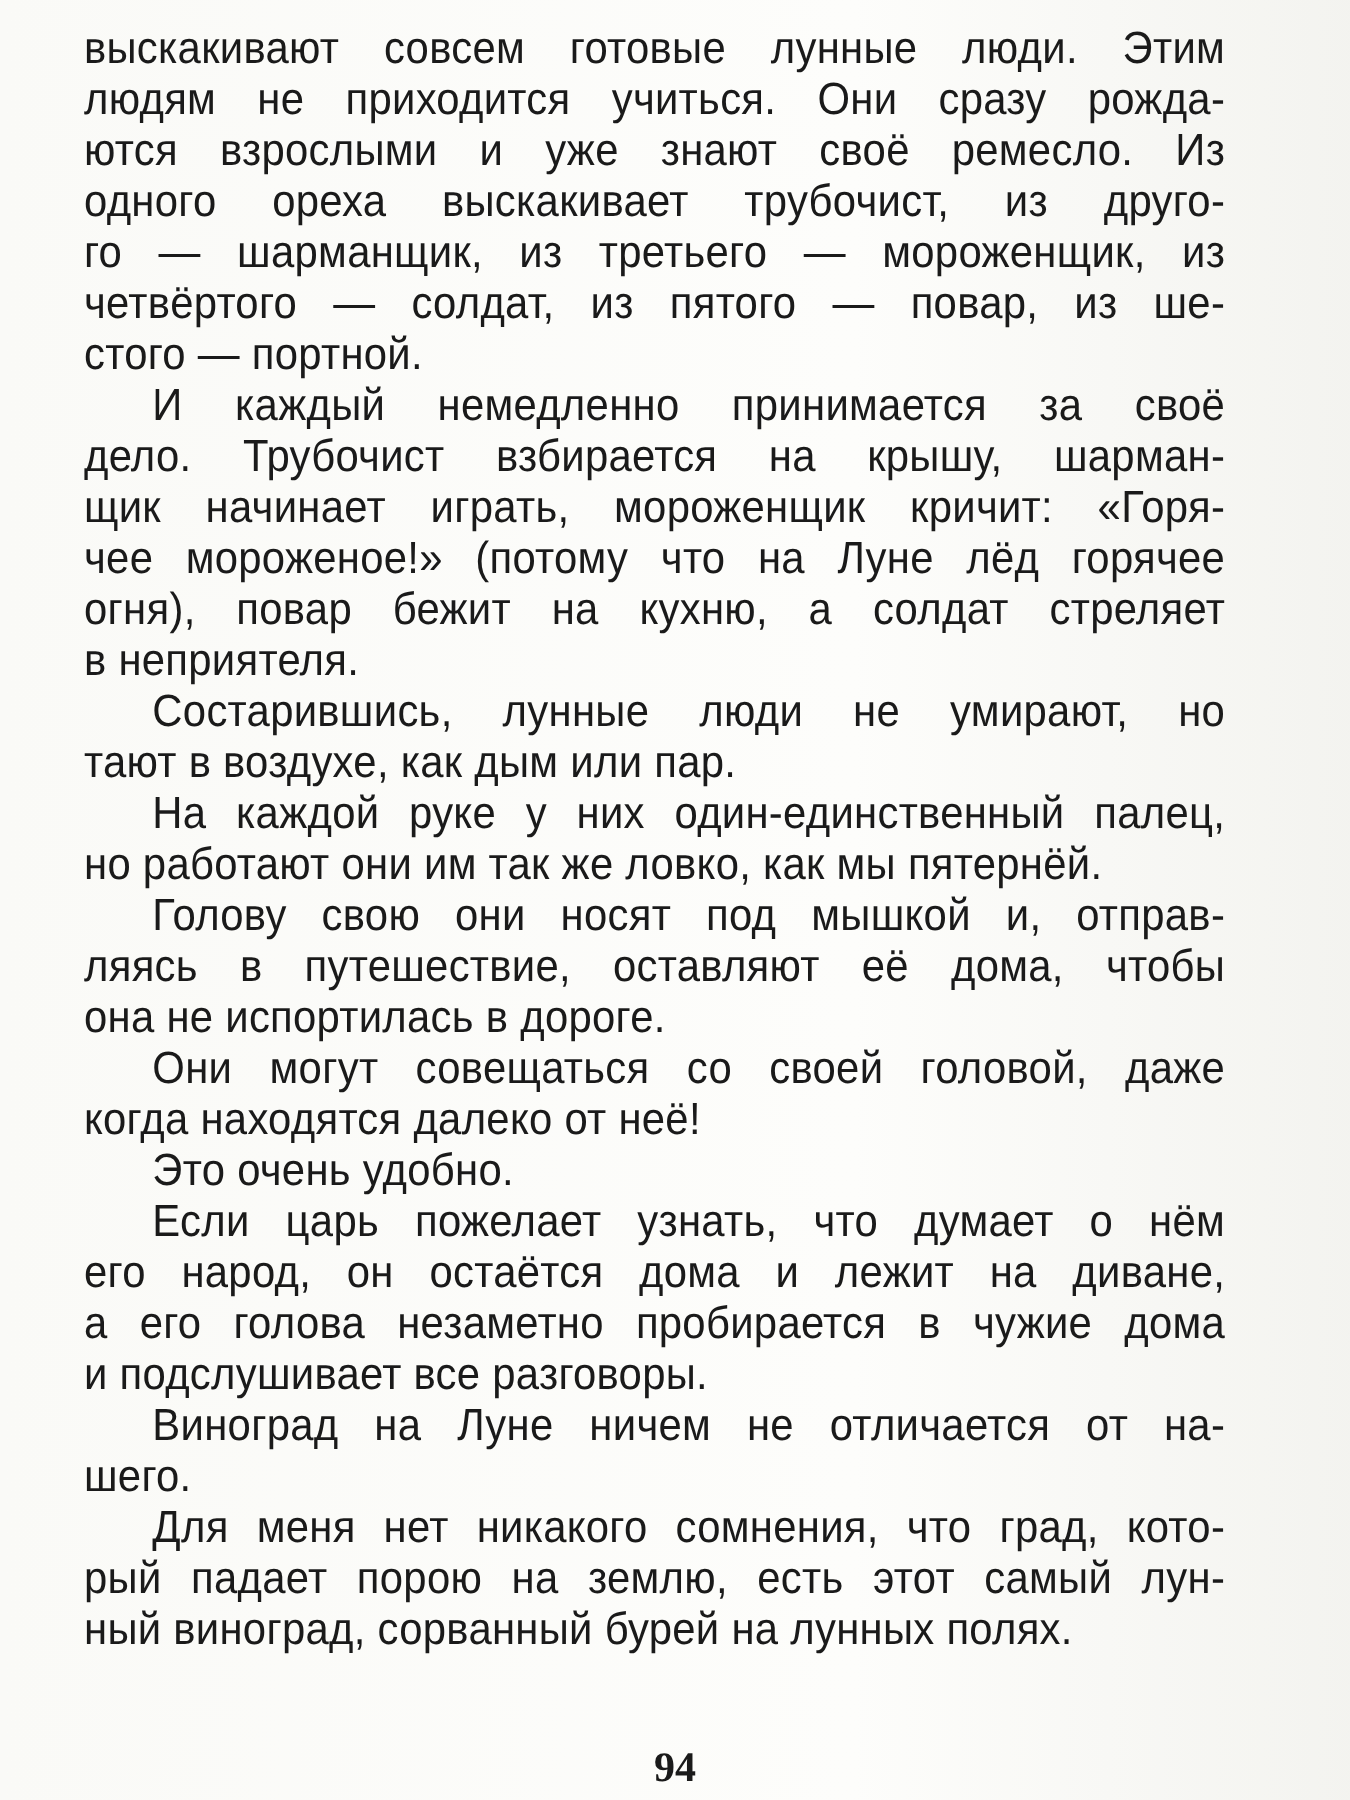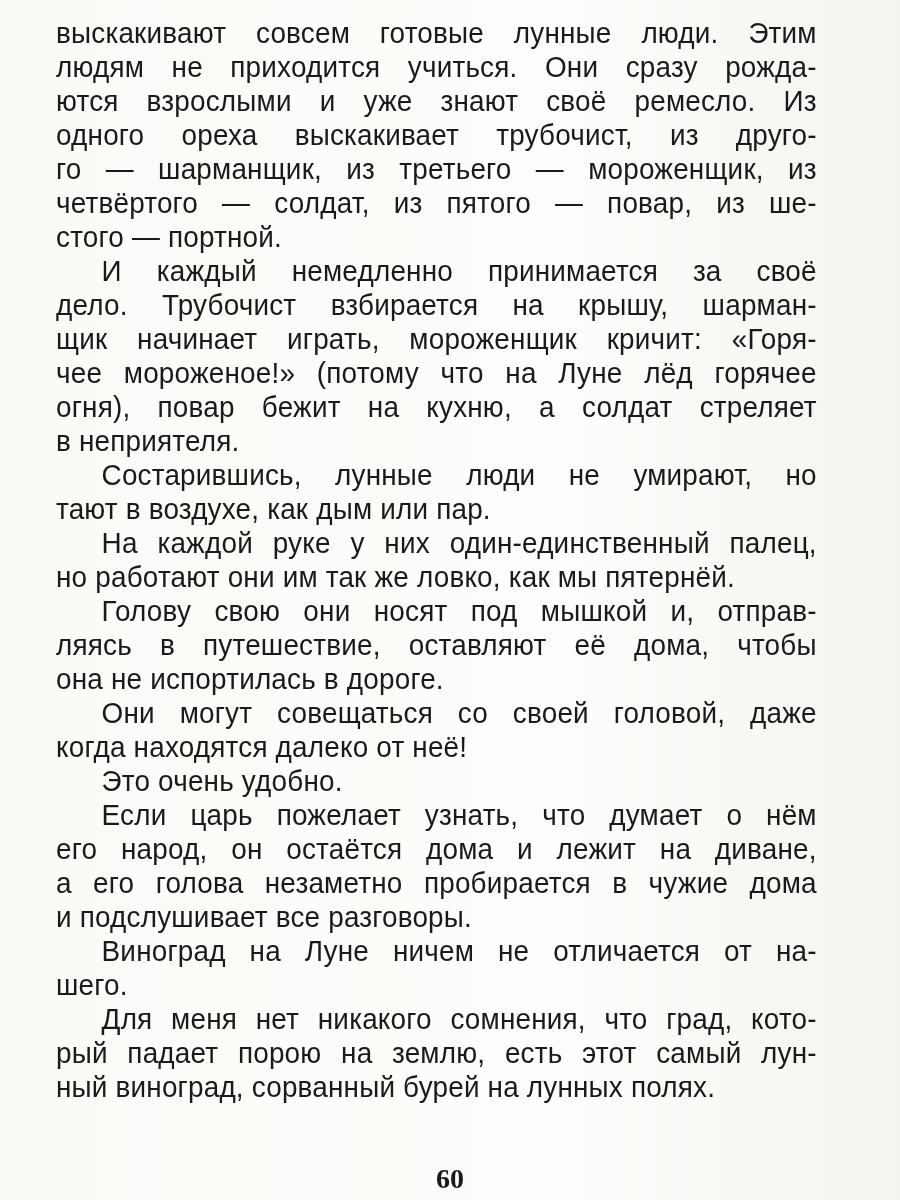--- a/index.html
+++ b/index.html
@@ -109,14 +109,14 @@
       <div>
         <span class="line indent">Виноград на Луне ничем не отличается от на-</span>
         <span class="line last">шего.</span>
       </div>
       <div>
         <span class="line indent">Для меня нет никакого сомнения, что град, кото-</span>
         <span class="line">рый падает порою на землю, есть этот самый лун-</span>
         <span class="line last">ный виноград, сорванный бурей на лунных полях.</span>
       </div>
     </div>
-  <div class="page-number">60</div>
+  <div class="page-number">94</div>
 </div>
 
 </body></html>

